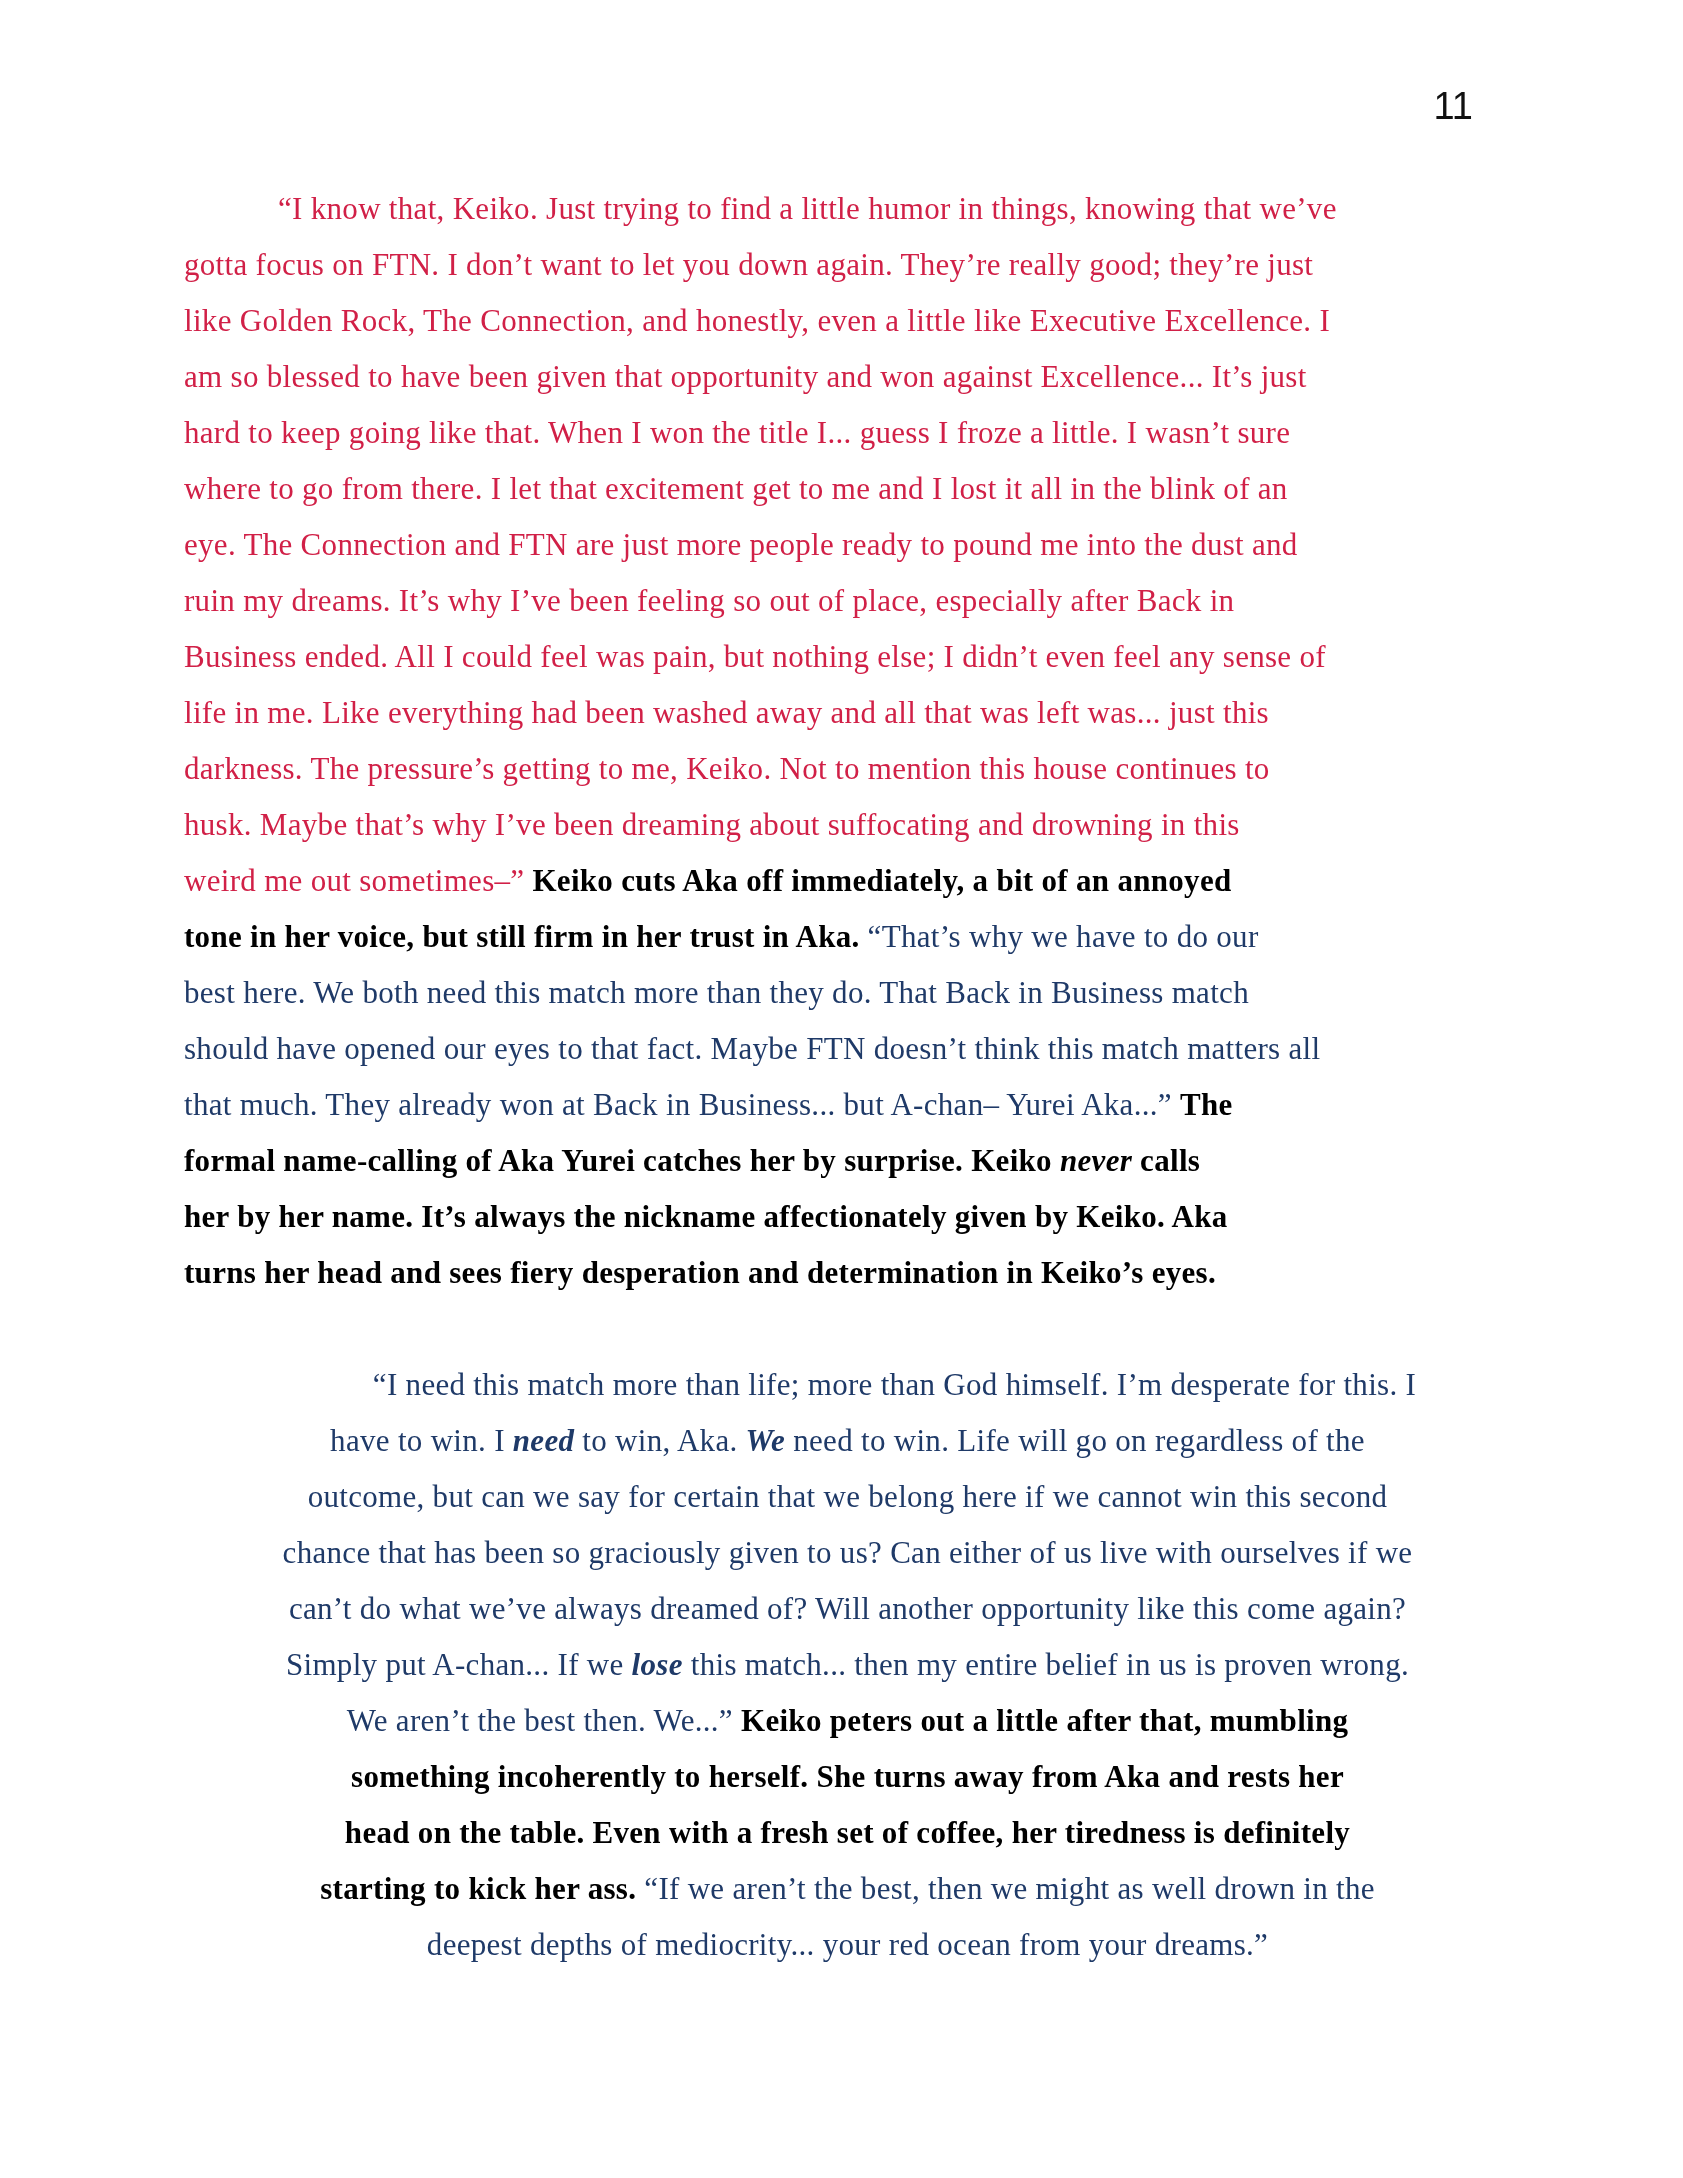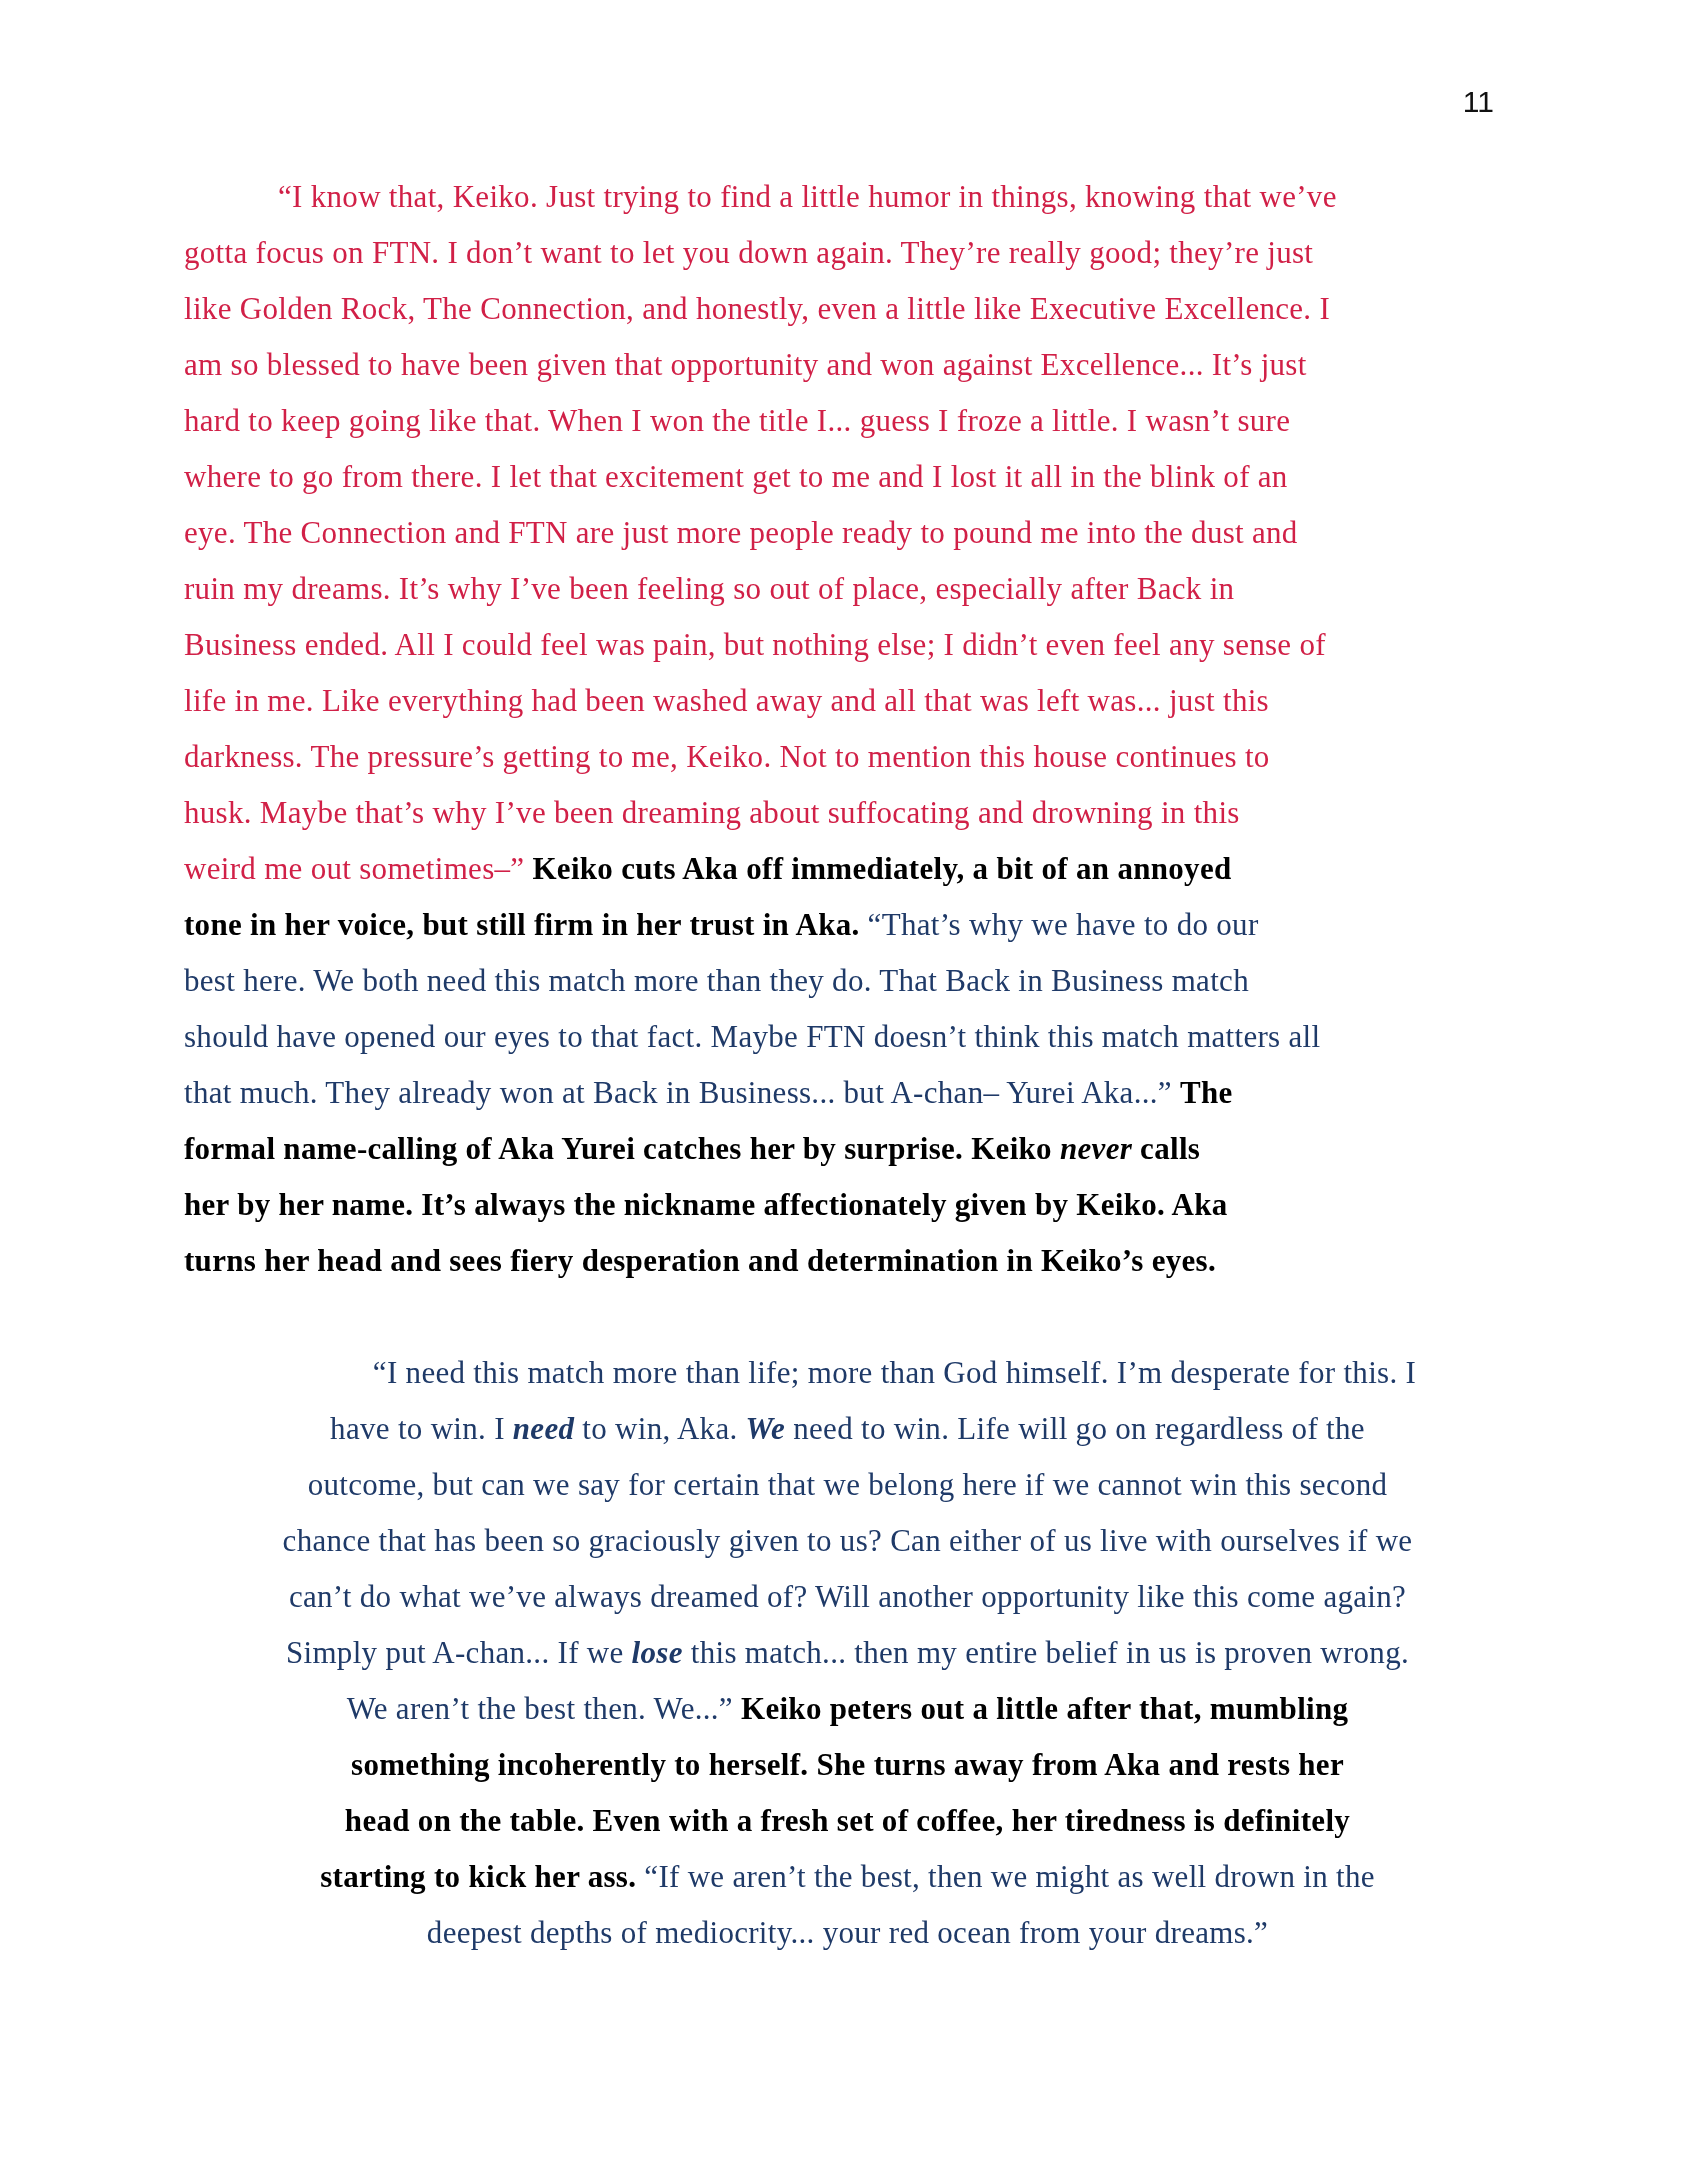--- a/index.html
+++ b/index.html
@@ -11,30 +11,30 @@
     position: relative;
     width: 1683px;
     height: 2178px;
     background: #ffffff;
     overflow: hidden;
     font-family: "Liberation Serif", "DejaVu Serif", serif;
   }
   .page-number {
     position: absolute;
     top: 85px;
-    right: 189px;
+    right: 210px;
     font-family: "Liberation Sans", "DejaVu Sans", sans-serif;
-    font-size: 30px;
+    font-size: 38px;
     color: #111111;
     text-align: right;
   }
   .doc-body {
     position: absolute;
     left: 184px;
-    top: 169px;
+    top: 181px;
     width: 1327px;
     font-size: 31px;
     line-height: 56px;
     letter-spacing: 0.3px;
     color: #000000;
   }
   .paragraph + .paragraph {
     margin-top: 56px;
     text-align: center;
   }

